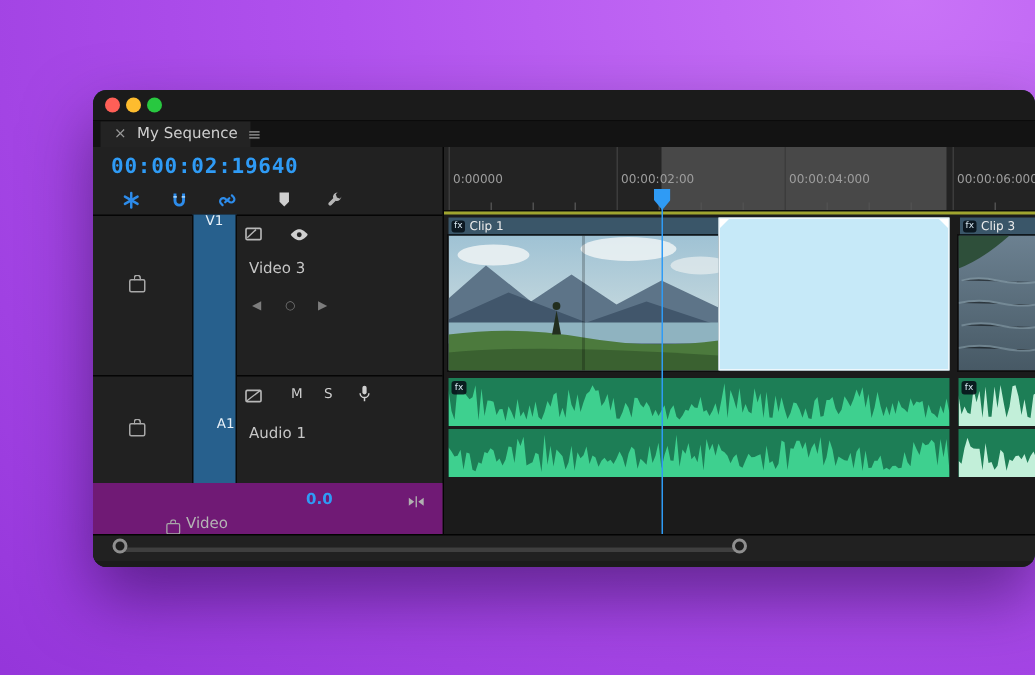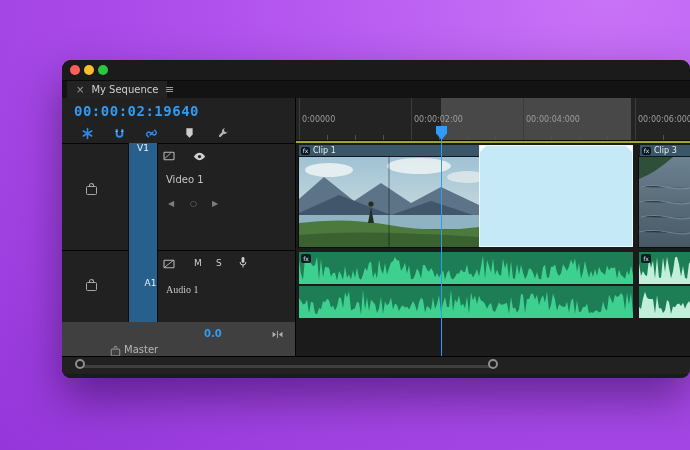--- a/index.html
+++ b/index.html
@@ -123,21 +123,21 @@
               <rect x="1" y="1.5" width="12" height="9" rx="1" fill="none" stroke="#b8b8b8" stroke-width="1.3"></rect>
               <line x1="2" y1="9" x2="9" y2="2.5" stroke="#b8b8b8" stroke-width="1.1"></line>
             </svg>
           </div>
           <div class="tbtn" style="left:128px;top:50px;">
             <svg width="13" height="9" viewBox="0 0 16 10">
               <path d="M1 5c2.5-3.4 5-4.5 7-4.5S12.5 1.6 15 5c-2.5 3.4-5 4.5-7 4.5S3.5 8.4 1 5z" fill="#cfcfcf"></path>
               <circle cx="8" cy="5" r="2" fill="#222222"></circle>
             </svg>
           </div>
-          <div class="tname" style="left:104px;top:76px;">Video 1</div>
+          <div class="tname" style="left:104px;top:76px;">Video 3</div>
           <span class="kf" style="left:106px;top:101px;">◀</span>
           <span class="kf" style="left:128px;top:101px;">○</span>
           <span class="kf" style="left:150px;top:101px;">▶</span>
         </div>
 
         <div class="rowline" style="top:152px;"></div>
 
         <div>
           <span class="lock-icon" style="left:24px;top:184px;"></span>
           <div class="target" style="top:152px;height:72px;padding-top:28px;padding-left:15px;">A1</div>
@@ -149,36 +149,36 @@
           </div>
           <span class="mslabel" style="left:132px;top:160px;">M</span>
           <span class="mslabel" style="left:154px;top:160px;">S</span>
           <div class="tbtn" style="left:172px;top:156px;">
             <svg width="10" height="13" viewBox="0 0 12 15">
               <rect x="4.3" y="1" width="3.4" height="7" rx="1.7" fill="#cfcfcf"></rect>
               <path d="M2.5 7a3.5 3.5 0 0 0 7 0" fill="none" stroke="#cfcfcf" stroke-width="1.2"></path>
               <line x1="6" y1="10.5" x2="6" y2="13.5" stroke="#cfcfcf" stroke-width="1.2"></line>
             </svg>
           </div>
-          <div class="tname" style="left:104px;top:186px;font-family:Liberation Serif, serif;">Audio 1</div>
+          <div class="tname" style="left:104px;top:186px;">Audio 1</div>
         </div>
 
         <div class="rowline" style="top:224px;"></div>
 
-        <div style="position:absolute;left:0;top:224px;width:233px;height:34px;background:#404040;">
+        <div style="position:absolute;left:0;top:224px;width:233px;height:34px;background:#701a75;">
           <span style="position:absolute;left:142px;top:6px;font-size:10px;font-weight:bold;color:#2f9bf5;">0.0</span>
           <div class="tbtn" style="left:206px;top:4px;">
             <svg width="13" height="9" viewBox="0 0 14 10">
               <polygon points="1.5,2 5.5,5 1.5,8" fill="#b0b0b0"></polygon>
               <polygon points="12.5,2 8.5,5 12.5,8" fill="#b0b0b0"></polygon>
               <line x1="7" y1="1" x2="7" y2="9" stroke="#b0b0b0"></line>
             </svg>
           </div>
           <span class="lock-icon" style="left:48px;top:26px;transform:scale(.85);"></span>
-          <span style="position:absolute;left:62px;top:22px;font-size:10px;color:#b5b5b5;">Master</span>
+          <span style="position:absolute;left:62px;top:22px;font-size:10px;color:#b5b5b5;">Video</span>
         </div>
       </div>
 
       <div class="timeline">
 
         <div class="ruler" id="ruler">
           <div class="workarea"></div>
           <span class="rlabel" style="left:6px;">0:00000</span>
           <span class="rlabel" style="left:118px;">00:00:02:00</span>
           <span class="rlabel" style="left:230px;">00:00:04:000</span>

